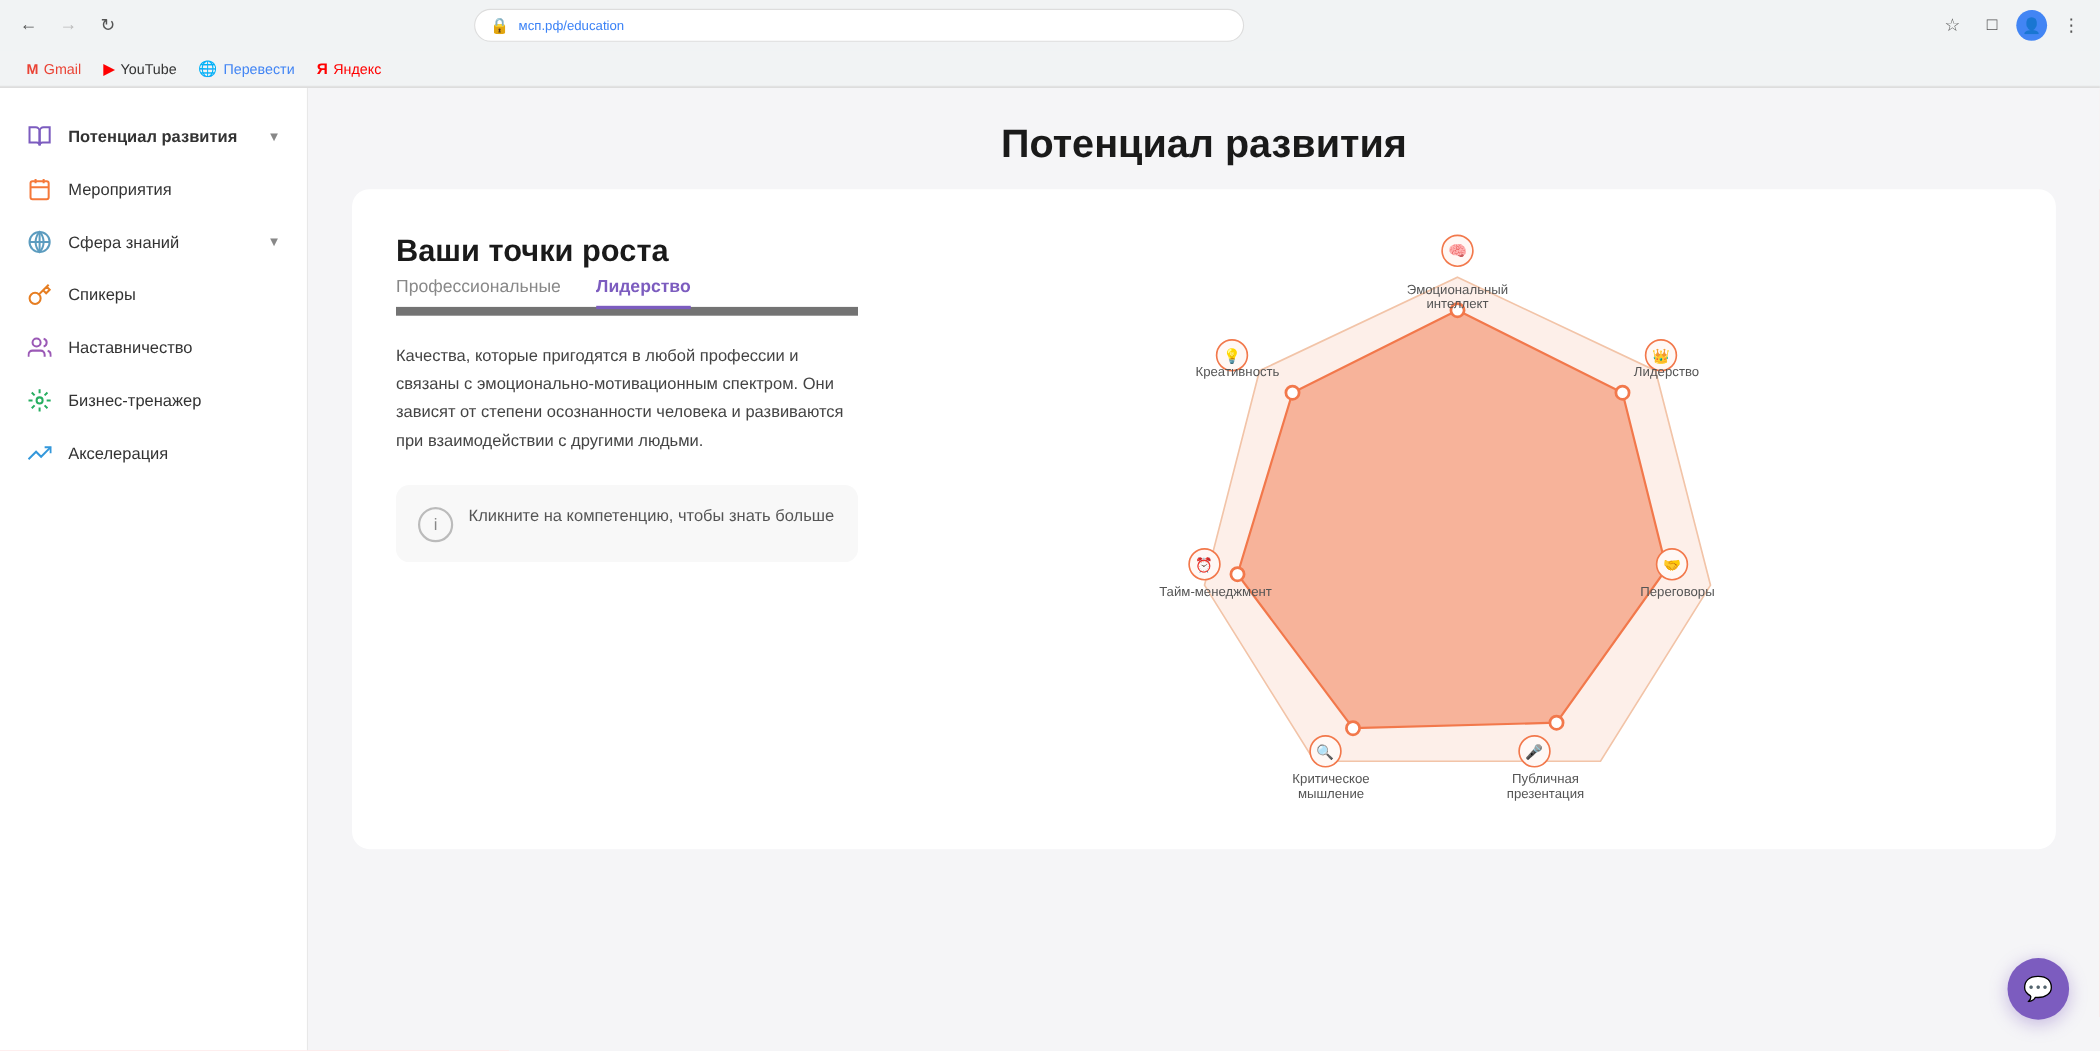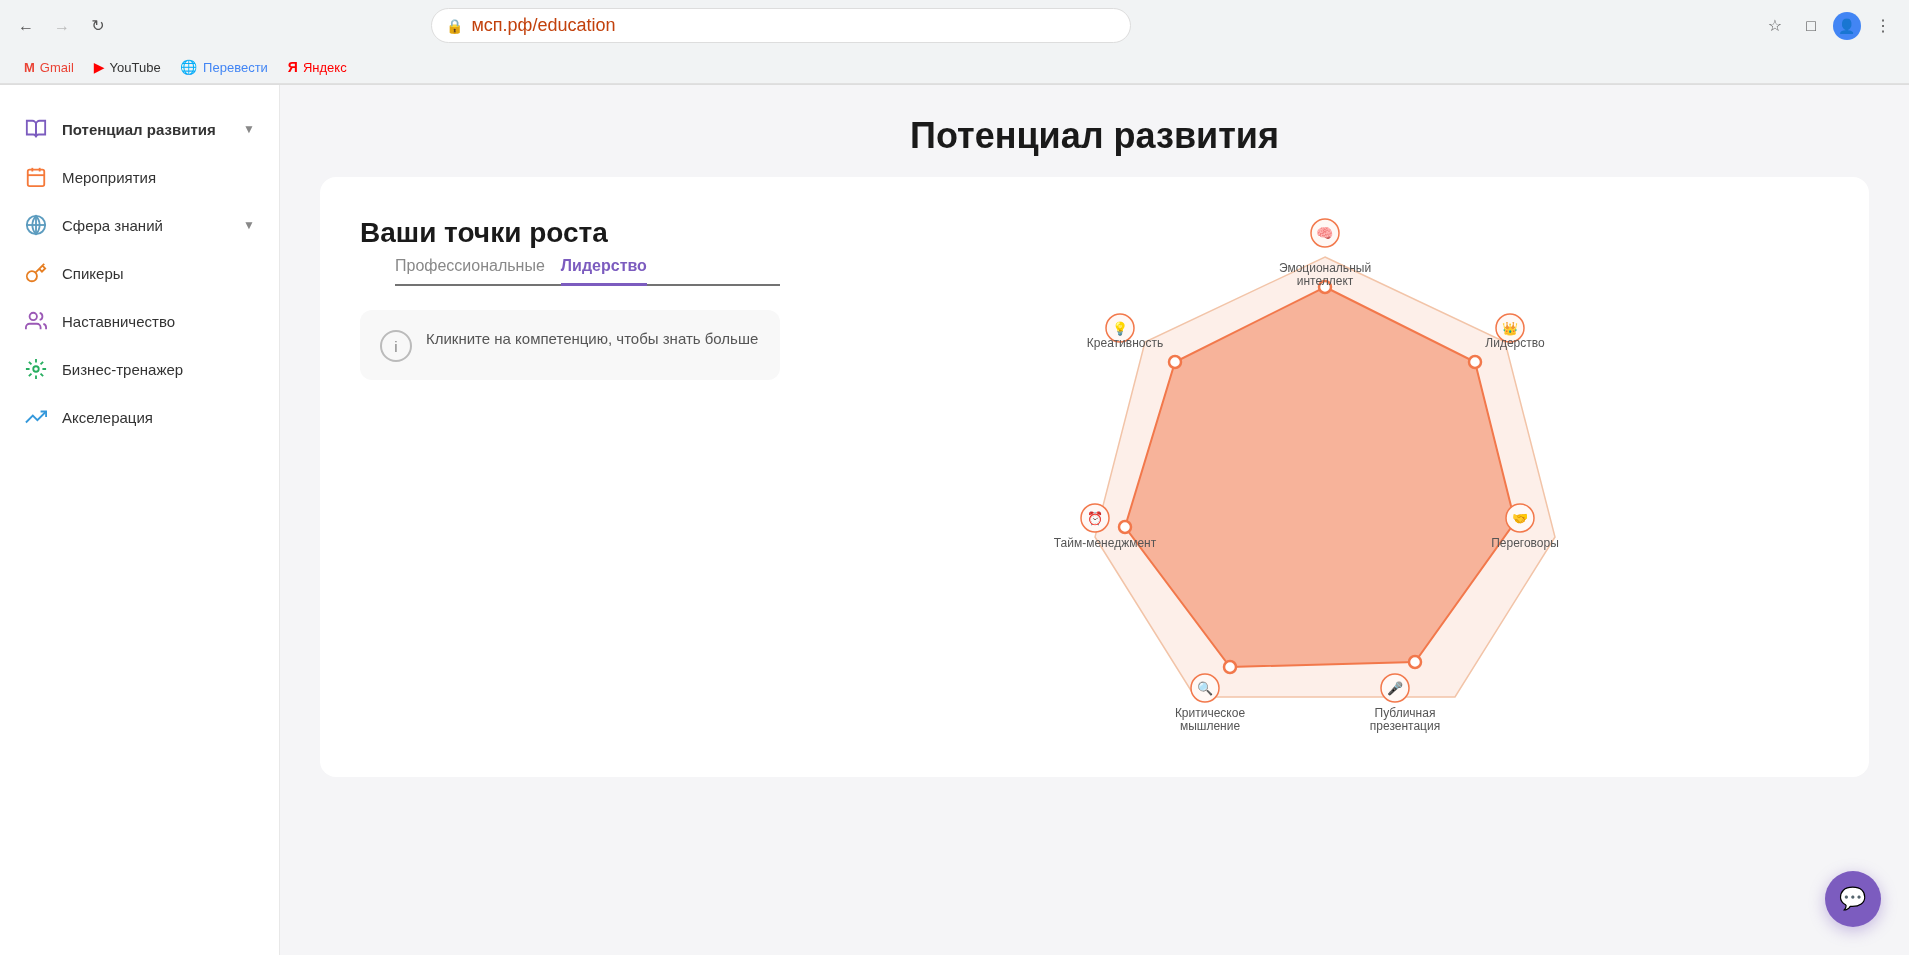--- a/index.html
+++ b/index.html
@@ -34,21 +34,21 @@
       align-items: center;
       background: #fff;
       border-radius: 20px;
       padding: 6px 14px;
       gap: 8px;
       border: 1px solid #ddd;
       max-width: 700px;
       margin: 0 auto;
     }
     .address-bar-icon { color: #5f6368; font-size: 14px; }
-    .address-text { font-size: 18px; color: #c2410c; flex: 1; }
+    .address-text { font-size: 12px; color: #3b82f6; flex: 1; }
     .toolbar-right {
       display: flex; align-items: center; gap: 8px; margin-left: auto;
     }
     .toolbar-icon-btn {
       width: 28px; height: 28px;
       border-radius: 50%;
       border: none; background: transparent; cursor: pointer;
       display: flex; align-items: center; justify-content: center;
       color: #555; font-size: 16px;
     }
@@ -148,24 +148,23 @@
     .left-panel { flex: 0 0 420px; }
 
     .growth-title {
       font-size: 28px;
       font-weight: 800;
       color: #1a1a1a;
     }
 
     .tabs-row {
       display: flex;
-      gap: 16px;
-      border-bottom: 2px solid #737373;
+      gap: 32px;
+      border-bottom: 8px solid #737373;
       margin-bottom: 24px;
-      margin-left: 35px;
     }
     .tab-item {
       padding: 8px 0;
       font-size: 16px;
       color: #888;
       cursor: pointer;
       border-bottom: 3px solid transparent;
       margin-bottom: -2px;
     }
     .tab-item.active {
@@ -370,20 +369,21 @@
 
         <div class="tabs-row">
           <div class="tab-item">
             <span>Профессиональные</span>
           </div>
           <div class="tab-item active">
             <span>Лидерство</span>
           </div>
         </div>
 
+        <p class="description-text">Качества, которые пригодятся в любой профессии и связаны с эмоционально-мотивационным спектром. Они зависят от степени осознанности человека и развиваются при взаимодействии с другими людьми.</p>
 
         <div class="info-box">
           <div class="info-icon">i</div>
           <p class="info-text">Кликните на компетенцию, чтобы знать больше</p>
         </div>
       </div>
 
       <div class="radar-container">
         <svg class="radar-svg" viewBox="0 0 560 520">
 

